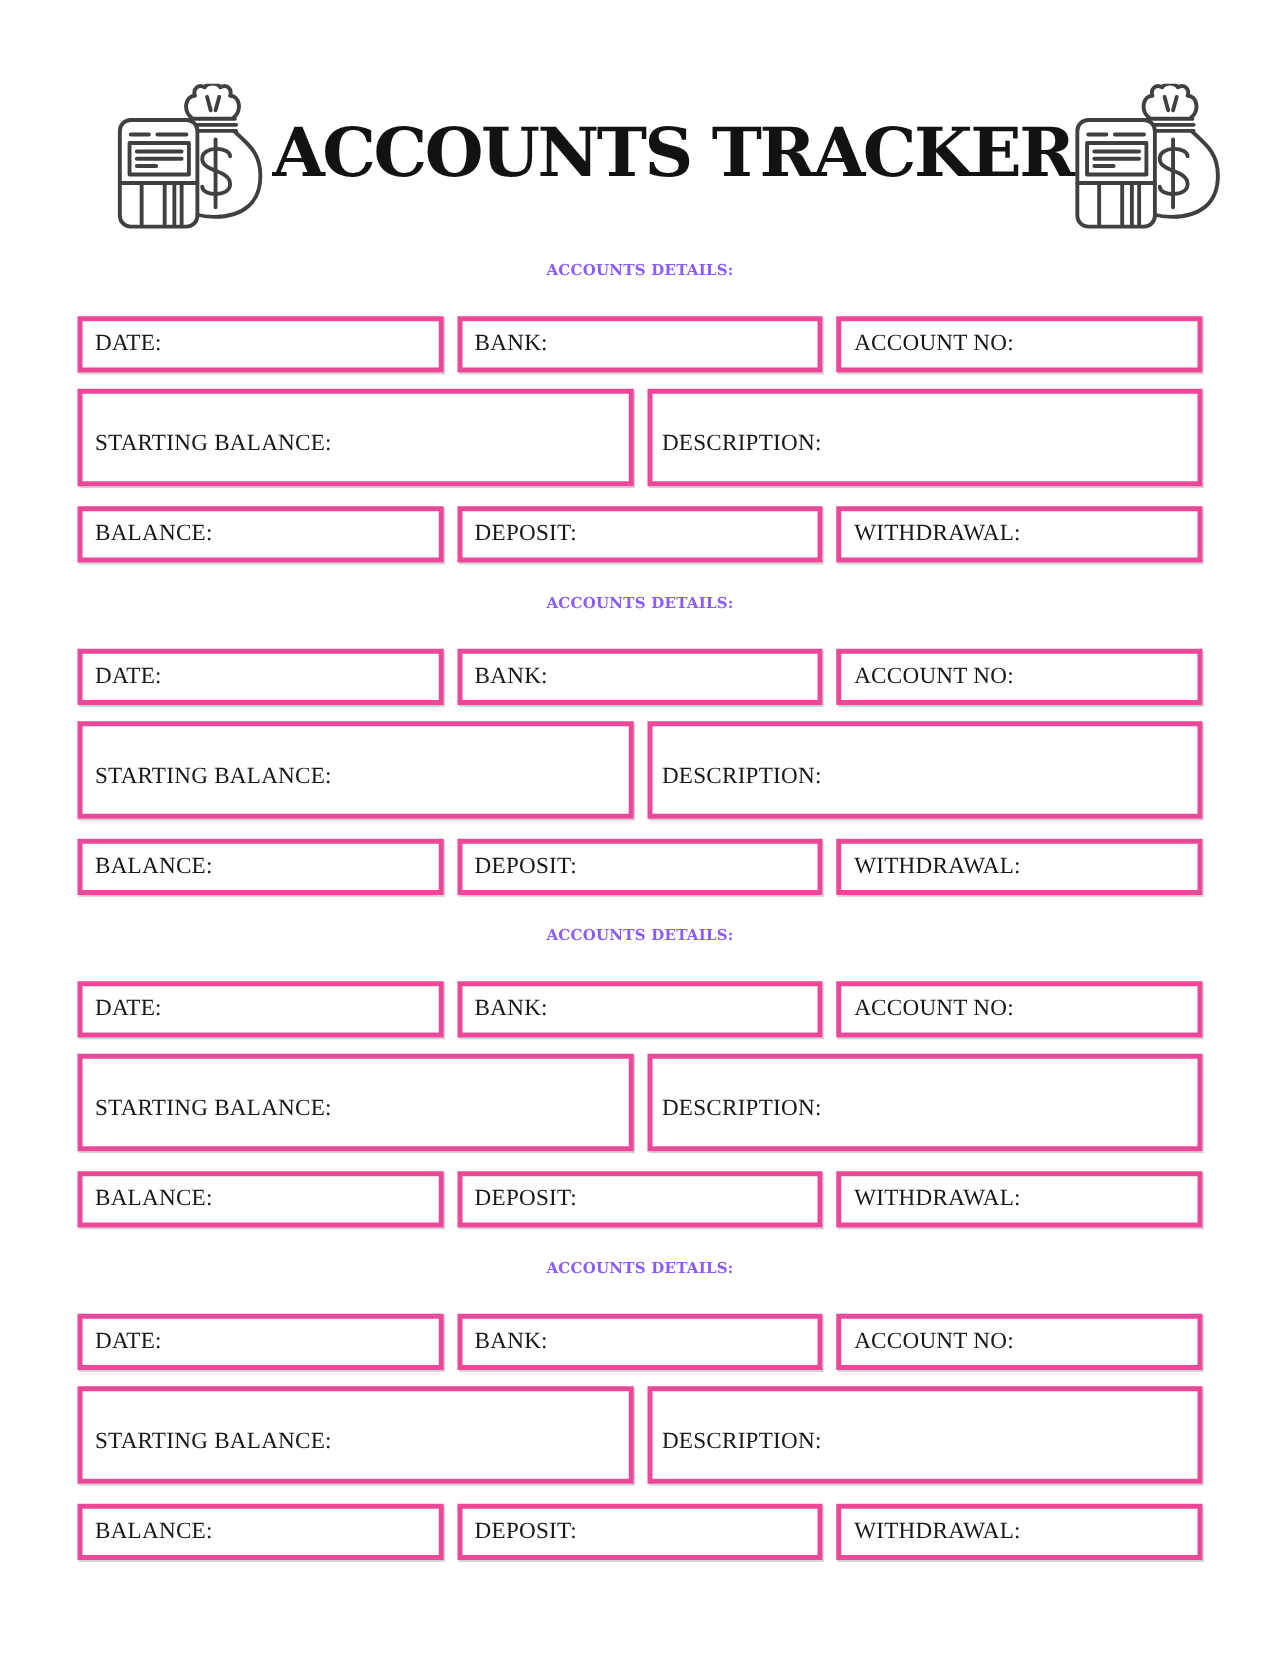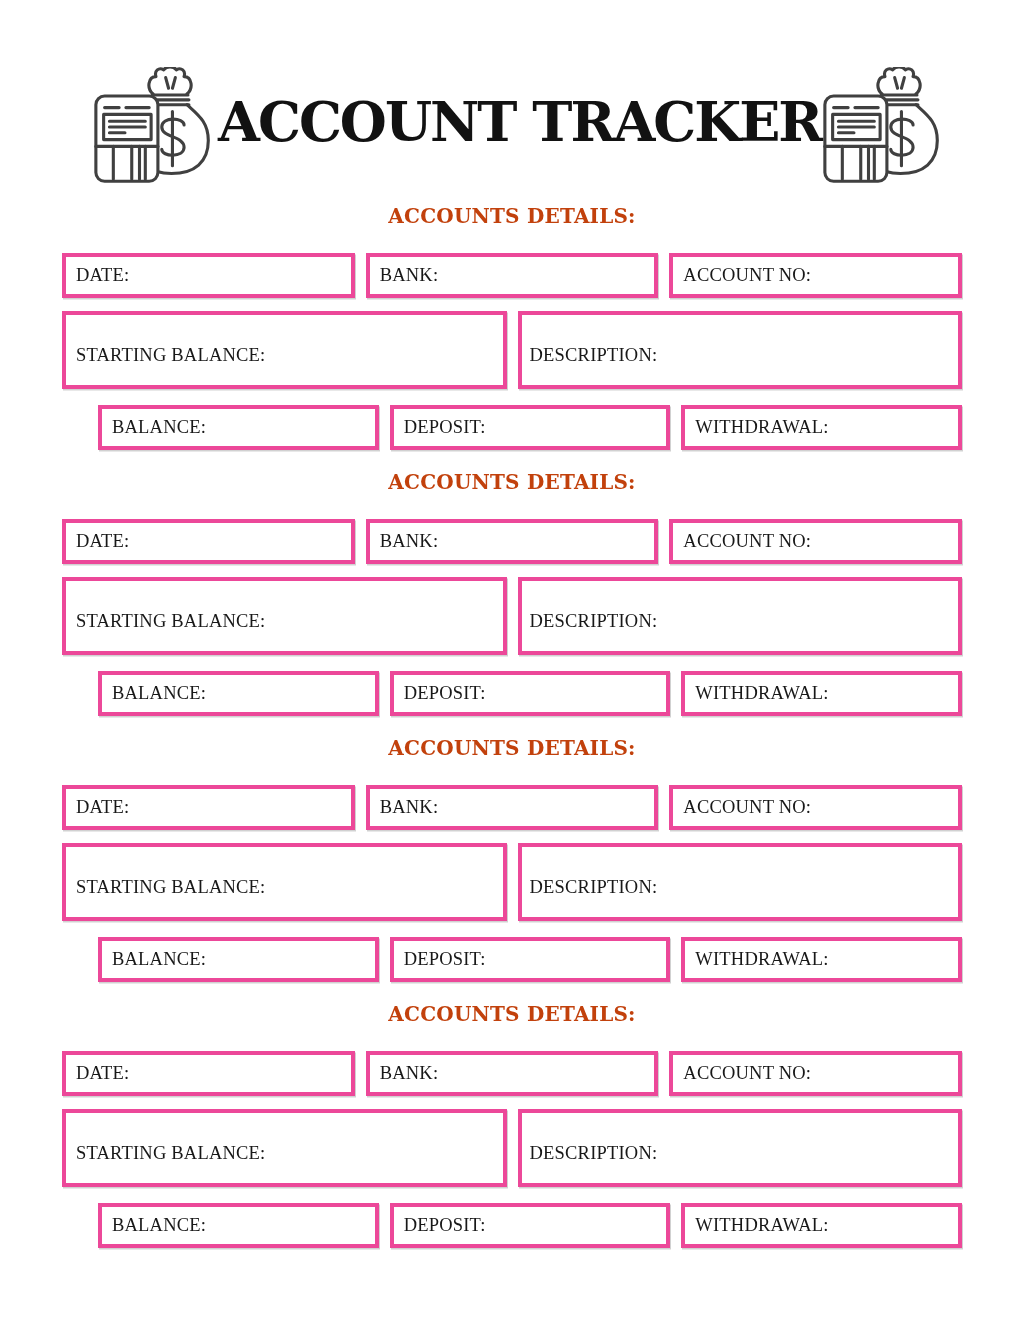--- a/index.html
+++ b/index.html
@@ -34,33 +34,33 @@
     white-space: nowrap;
     padding-bottom: 10px;
   }
 
   
   .account-section { margin-top: 0; }
   .account-section:first-of-type { margin-top: 15px; }
   .section-heading {
     font-family: "DejaVu Serif", serif;
     font-weight: 800;
-    font-size: 20px;
+    font-size: 12px;
     line-height: 22px;
     letter-spacing: 0.2px;
     text-align: center;
-    color: #c2410c;
+    color: #8b5cf6;
     margin-bottom: 26px;
   }
   .frow { display: grid; gap: 11px; }
   .frow.three { grid-template-columns: 1fr 1fr 1fr; }
   .frow.two   { grid-template-columns: 1fr 1fr; }
   .frow.r1 { margin-bottom: 13px; }
   .frow.r2 { margin-bottom: 16px; }
-  .frow.r3 { margin-bottom: 21px; margin-left: 36px; }
+  .frow.r3 { margin-bottom: 21px; }
 
   .field {
     border: 4px solid #ec4899;
     background: #ffffff;
     box-shadow: 1px 1.5px 0 rgba(0,0,0,0.18);
     display: flex;
     align-items: center;
     padding: 0 10px;
     cursor: text;
   }
@@ -100,21 +100,21 @@
         <path d="M22 82 V116 M41 82 V116 M49 82 V116 M55 82 V116"></path>
       </g>
     </symbol>
   </defs>
 </svg>
 
 <div class="header">
   <svg class="hdr-icon left" viewBox="0 0 130 124">
       <use href="#calc-bag"></use>
     </svg>
-  <h1 class="page-title">ACCOUNT TRACKER</h1>
+  <h1 class="page-title">ACCOUNTS TRACKER</h1>
   <svg class="hdr-icon right" viewBox="0 0 130 124">
       <use href="#calc-bag"></use>
     </svg>
 </div>
 
 <section class="account-section">
   <h2 class="section-heading">ACCOUNTS DETAILS:</h2>
   <div class="frow three short r1">
     <div class="field">
         <span class="field-label">DATE:</span>

